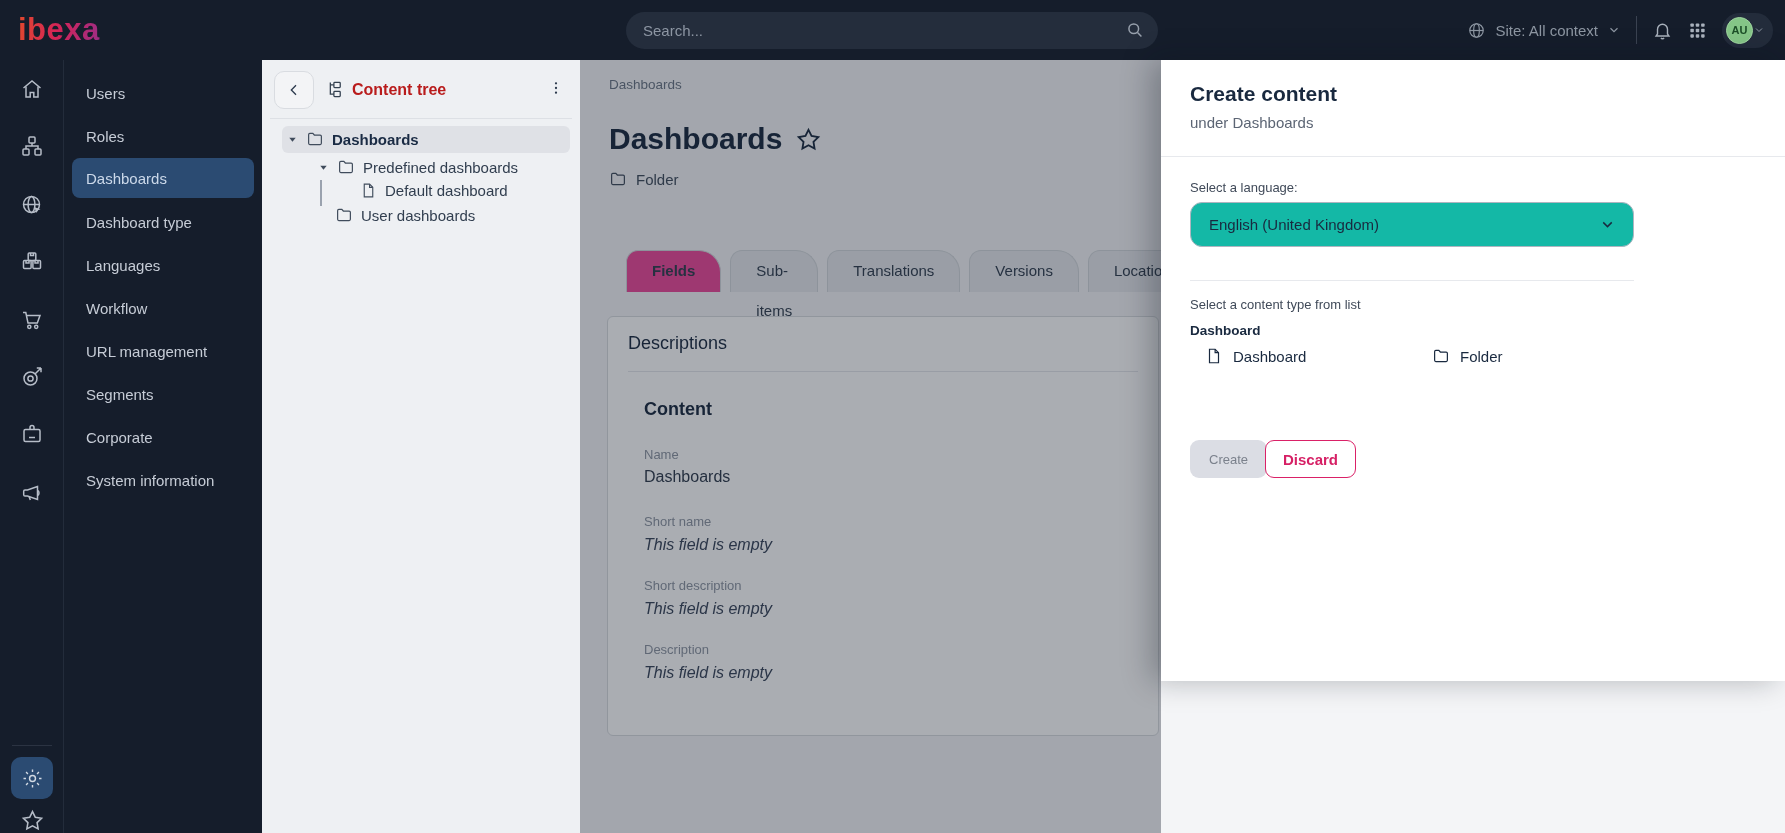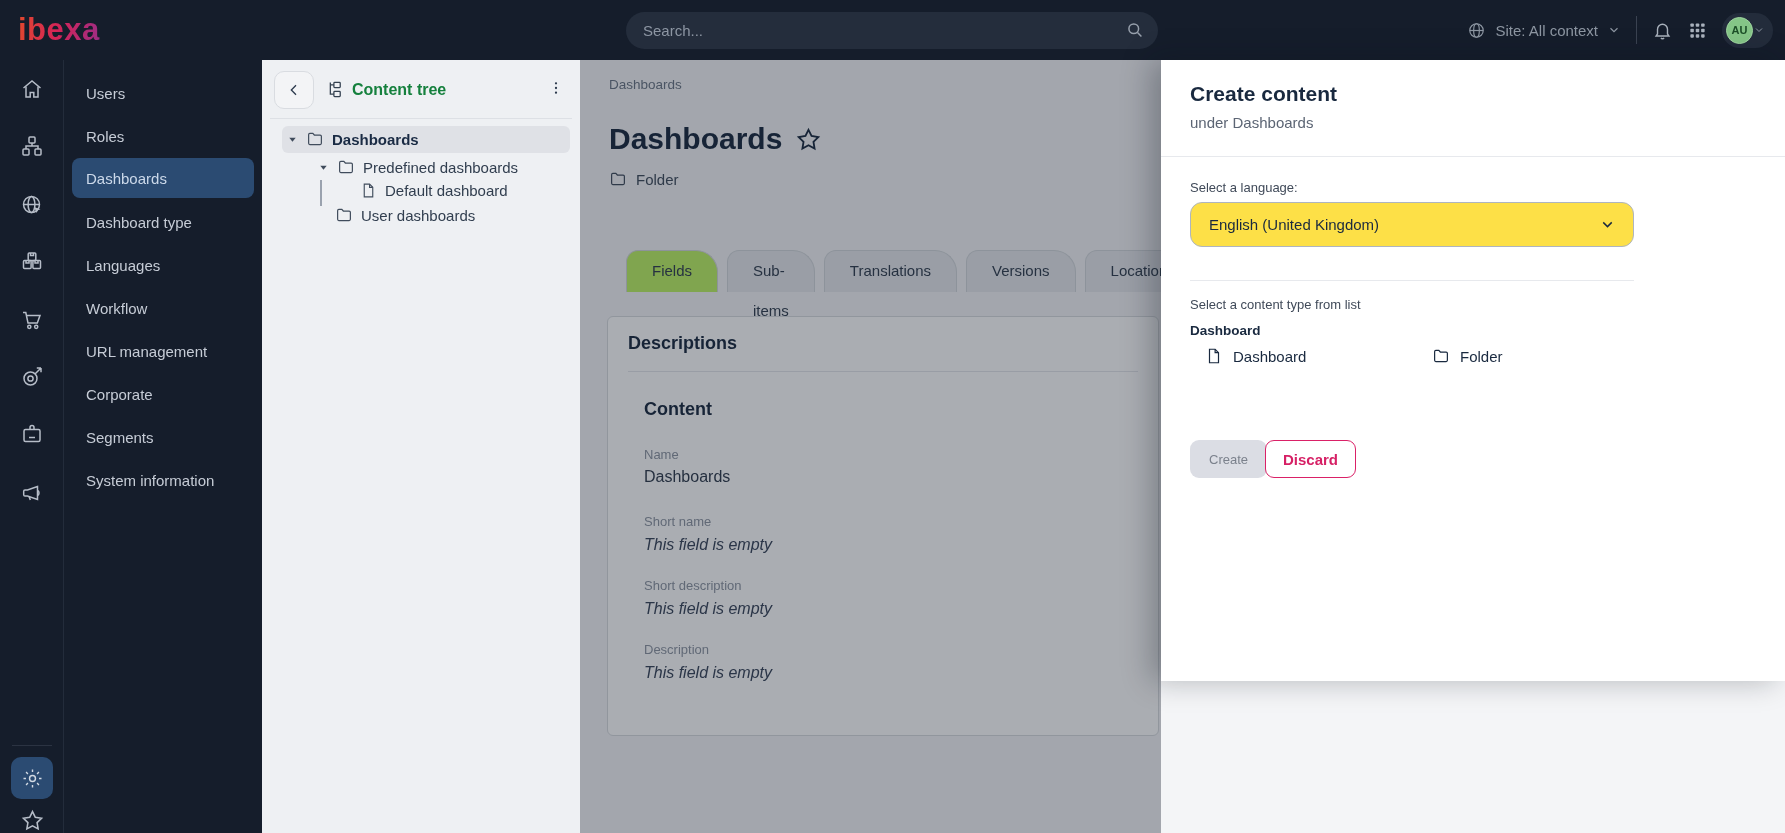--- a/index.html
+++ b/index.html
@@ -43,21 +43,21 @@
               color:#c6ccd6; font-size:15px; cursor:pointer; }
   .nav-item.active { margin:0 8px; padding-left:14px; height:40px; border-radius:8px; background:#2b4b72; color:#ccd9ea; }
   .nav-item.active + .nav-item { margin-top:3px; }
 
   
   .tree { position:absolute; left:262px; top:60px; width:318px; height:773px; background:#eef0f3; z-index:20; }
   .tree-back { position:absolute; left:12px; top:11px; width:40px; height:38px; border:1px solid #d9dce1;
                background:#f3f4f6; border-radius:10px; display:flex; align-items:center; justify-content:center;
                color:#2c3a4d; cursor:pointer; }
   .tree-title { position:absolute; left:62px; top:20px; display:flex; align-items:center; gap:9px;
-                color:#15803d; font-size:16px; font-weight:bold; }
+                color:#b91c1c; font-size:16px; font-weight:bold; }
   .tree-title svg { color:#33404f; }
   .tree-kebab { position:absolute; right:14px; top:18px; color:#2c3a4d; cursor:pointer; padding:2px; }
   .tree-sep { position:absolute; left:8px; right:8px; top:58px; height:1px; background:#dde0e5; }
   .trow { position:absolute; display:flex; align-items:center; gap:8px; font-size:15px; color:#313e4f; cursor:pointer; }
   .trow svg { flex:0 0 auto; color:#404c5c; }
   .trow .caret { color:#2c3a4d; }
   .trow-sel { position:absolute; left:20px; top:66px; width:288px; height:27px; background:#dfe1e6; border-radius:6px; }
   .vline { position:absolute; left:58px; top:120px; width:1.5px; height:26px; background:#9aa2ae; }
 
   
@@ -67,40 +67,40 @@
   .page-title { position:absolute; left:29px; top:62px; display:flex; align-items:center; gap:13px; }
   .page-title h1 { font-size:30px; font-weight:bold; color:#19293f; }
   .page-title svg { color:#19293f; cursor:pointer; }
   .type-row { position:absolute; left:29px; top:110px; display:flex; align-items:center; gap:9px;
               font-size:15px; color:#3f4b5c; }
   .type-row svg { color:#3f4b5c; }
 
   .tabs { position:absolute; left:46px; top:190px; height:42px; display:flex; align-items:flex-end; }
   .tab { height:42px; line-height:40px; padding:0 25px; margin-right:9px; font-size:15px; color:#313e4f;
          background:#e6e8ec; border:1px solid #d2d6db; border-bottom:none; border-radius:12px 22px 0 0; cursor:pointer; }
-  .tab.active { background:#bef264; font-weight:normal; }
+  .tab.active { background:#ec4899; font-weight:bold; }
 
   .card { position:absolute; left:27px; top:256px; width:552px; height:420px; background:#fff;
           border:1px solid #d8dbdf; border-radius:6px; }
-  .card-h { position:absolute; left:20px; top:16px; font-size:18px; font-weight:bold; color:#19293f; }
+  .card-h { position:absolute; left:20px; top:16px; font-size:18px; font-weight:normal; color:#19293f; }
   .card-sep { position:absolute; left:20px; right:20px; top:54px; height:1px; background:#e5e7eb; }
   .sec-h { position:absolute; left:36px; top:82px; font-size:18px; font-weight:bold; color:#19293f; }
   .f-label { position:absolute; left:36px; font-size:13px; color:#8d95a2; }
   .f-value { position:absolute; left:36px; font-size:16px; color:#2f3b4c; }
   .f-empty { font-style:italic; color:#39455a; }
 
   
   .panel { position:absolute; left:1161px; top:60px; width:624px; height:621px; background:#fff; z-index:50;
            box-shadow:-10px 0 28px rgba(12,18,30,0.28); }
   .cc-title { position:absolute; left:29px; top:22px; font-size:21px; font-weight:bold; color:#19293f; }
   .cc-sub { position:absolute; left:29px; top:54px; font-size:15px; color:#5c6574; }
   .cc-sep1 { position:absolute; left:0; right:0; top:96px; height:1px; background:#e7e9ed; }
   .cc-lang-label { position:absolute; left:29px; top:120px; font-size:13px; color:#404a59; }
   .cc-select { position:absolute; left:29px; top:142px; width:444px; height:45px; border:1px solid #aeb5c0;
-               border-radius:12px; background:#fde047; display:flex; align-items:center; padding:0 18px;
+               border-radius:12px; background:#14b8a6; display:flex; align-items:center; padding:0 18px;
                font-size:15px; color:#19293f; cursor:pointer; }
   .cc-select svg { position:absolute; right:17px; color:#19293f; }
   .cc-sep2 { position:absolute; left:29px; top:220px; width:444px; height:1px; background:#e7e9ed; }
   .cc-ct-label { position:absolute; left:29px; top:237px; font-size:13px; color:#404a59; }
   .cc-group { position:absolute; left:29px; top:263px; font-size:13.5px; font-weight:600; color:#19293f; }
   .cc-type { position:absolute; top:287px; display:flex; align-items:center; gap:10px; font-size:15px;
              color:#19293f; cursor:pointer; }
   .cc-type svg { color:#19293f; }
   .cc-type1 { left:44px; } .cc-type2 { left:271px; }
   .btn-create { position:absolute; left:29px; top:380px; height:38px; padding:0 19px; border:none;
@@ -264,24 +264,24 @@
     <div class="nav-item">
         <span>Languages</span>
       </div>
     <div class="nav-item">
         <span>Workflow</span>
       </div>
     <div class="nav-item">
         <span>URL management</span>
       </div>
     <div class="nav-item">
+        <span>Segments</span>
+      </div>
+    <div class="nav-item">
         <span>Corporate</span>
-      </div>
-    <div class="nav-item">
-        <span>Segments</span>
       </div>
     <div class="nav-item">
         <span>System information</span>
       </div>
   </div>
 
   <div class="tree">
     <div class="tree-back">
       <svg width="16" height="16" viewBox="0 0 24 24" fill="none" stroke="currentColor" stroke-width="2">
           <path d="M15 5l-7 7 7 7"></path>

